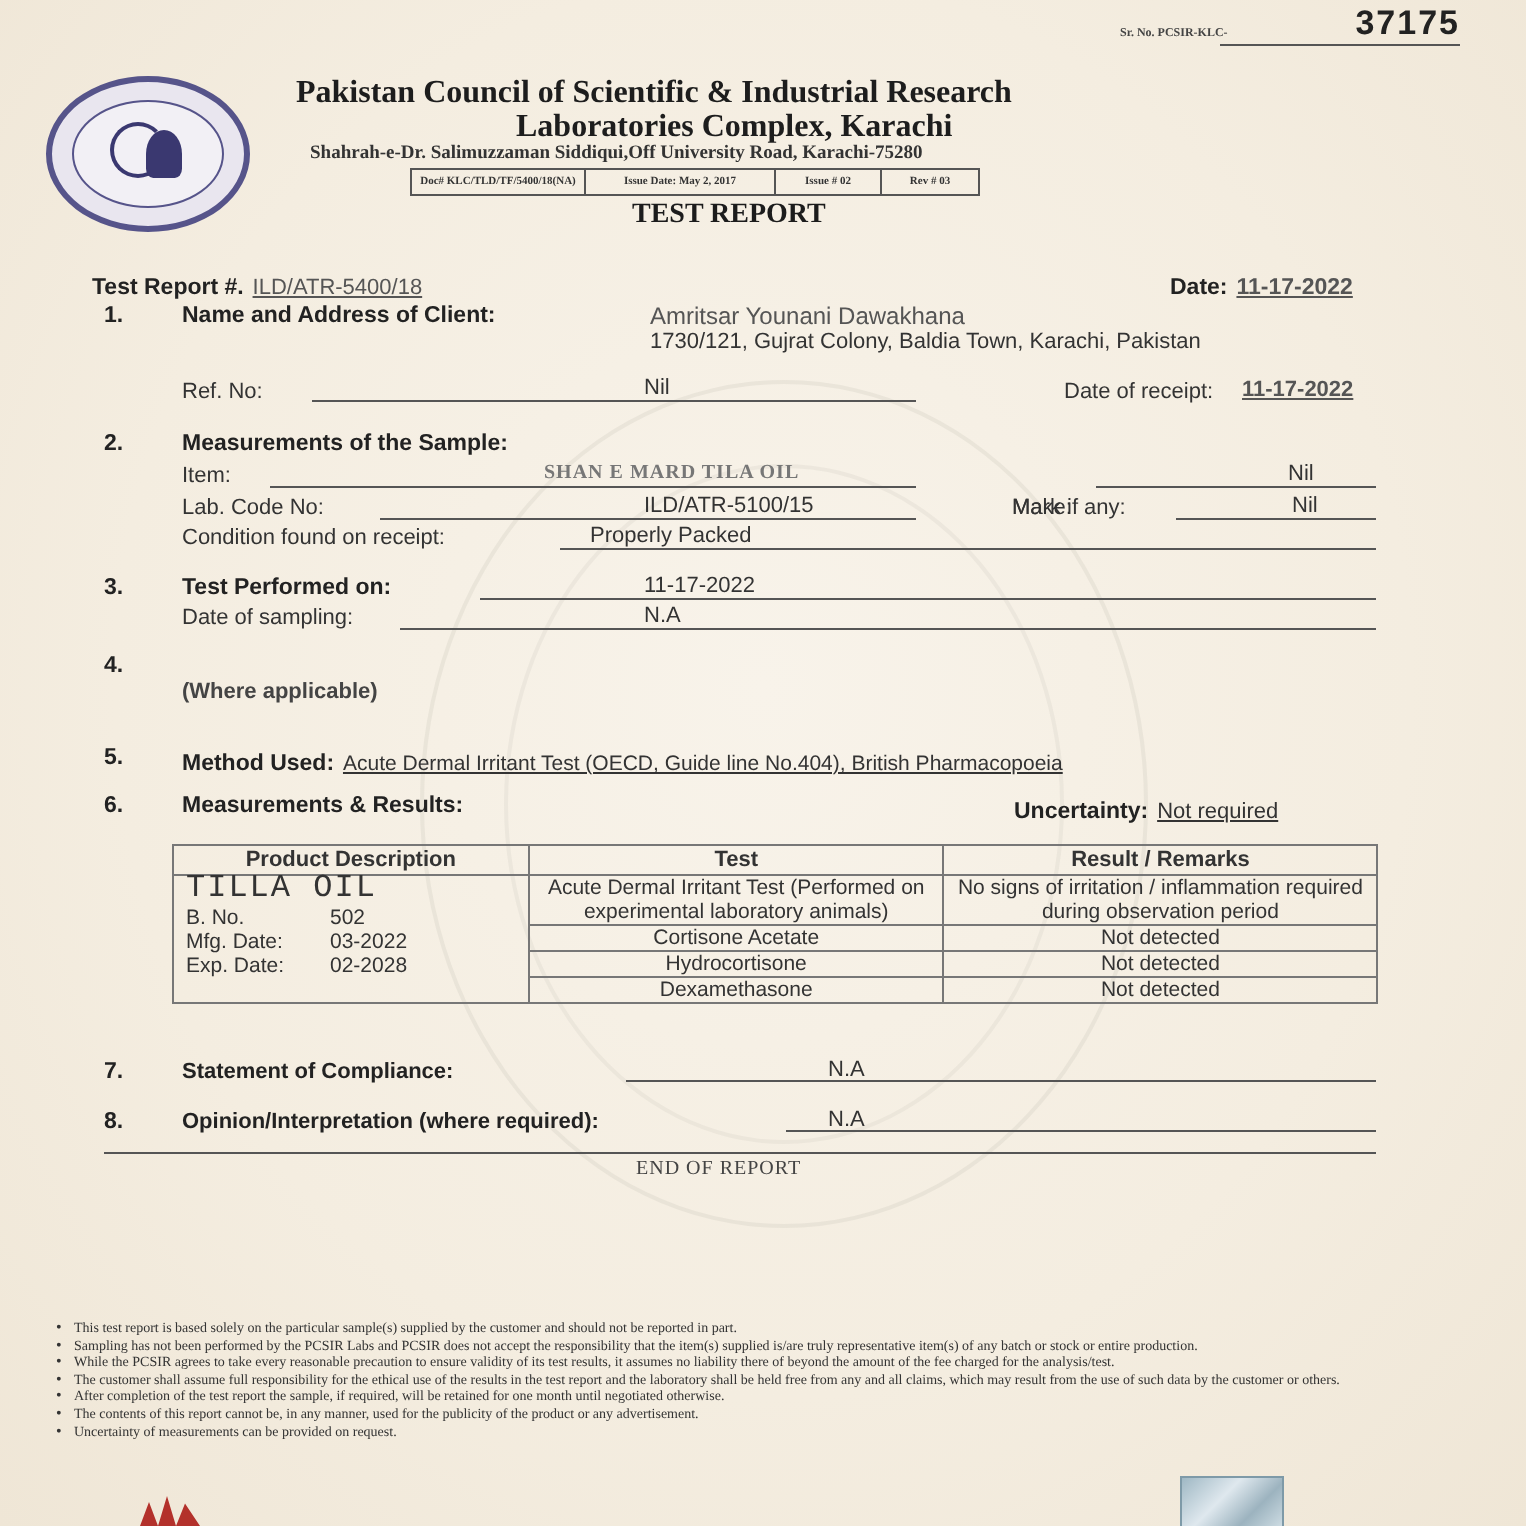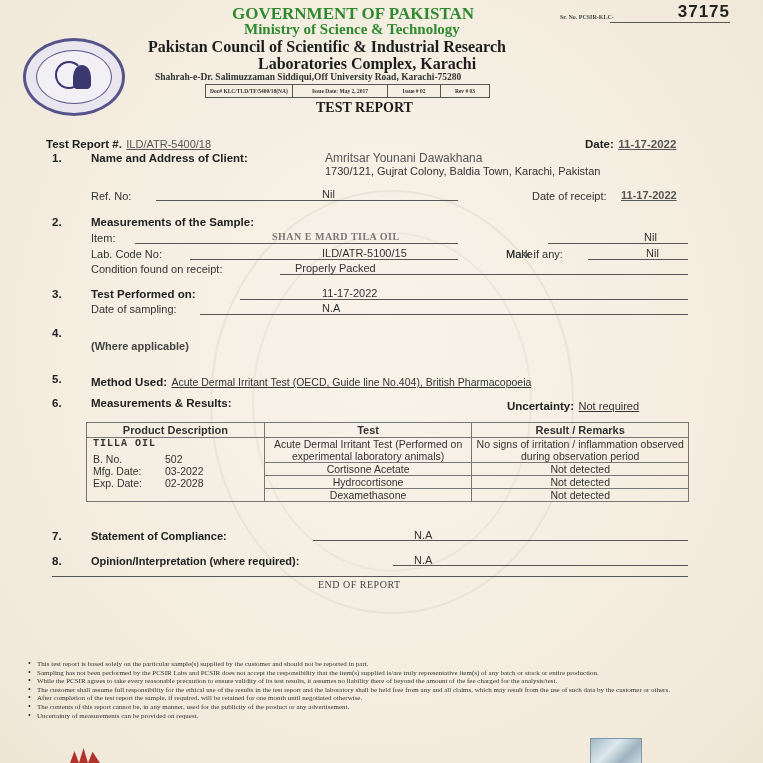--- a/index.html
+++ b/index.html
@@ -56,21 +56,21 @@
   .client { font-size: 12px; color: #555; }
   .line { position: absolute; height: 0; border-bottom: 1px solid #555; }
   .ul { text-decoration: underline; }
   table.res {
     position: absolute; left: 86px; top: 422px; width: 603px;
     border-collapse: collapse; font-size: 10.5px; color: #333;
   }
   table.res td, table.res th { border: 1px solid #777; padding: 0 2px; line-height: 12px; text-align: center; }
   table.res th { font-weight: bold; font-size: 11px; color: #333; height: 14px; }
   .pd { text-align: left !important; vertical-align: top; padding-left: 6px !important; }
-  .tilla { font-family: "Liberation Mono", monospace; font-size: 10px; letter-spacing: 1px; font-weight: bold; }
+  .tilla { font-family: "Liberation Mono", monospace; font-size: 16px; letter-spacing: 1px; }
   .pdrow { display: flex; line-height: 12px; }
   .pdrow span:first-child { width: 72px; }
   .end { font-size: 10px; color: #444; letter-spacing: 0.5px; }
   .notes { position: absolute; left: 28px; top: 660px; width: 725px; font-family: "Liberation Serif", serif;
     font-size: 7px; color: #333; line-height: 8.6px; list-style: none; margin: 0; padding: 0; }
   .notes li { position: relative; padding-left: 9px; }
   .notes li::before { content: "\2022"; position: absolute; left: 0; top: 0; font-size: 8px; }
   .holo { position: absolute; left: 590px; top: 738px; width: 50px; height: 25px;
     background: linear-gradient(135deg, #9fb8c4, #dfe8ee 40%, #9cb3bf 70%, #cfdde4);
     border: 1px solid #7e9aa8; }
@@ -82,22 +82,20 @@
 
 <div class="page">
   <div class="watermark"></div>
 
   <div class="logo">
     <div class="inner">
         <div class="arc"></div>
         <div class="fig"></div>
       </div>
   </div>
-  <div class="abs serif gov" style="left:232px;top:4px;">GOVERNMENT OF PAKISTAN</div>
-  <div class="abs serif min" style="left:244px;top:21px;">Ministry of Science &amp; Technology</div>
   <div class="abs serif pcsir" style="left:148px;top:38px;">Pakistan Council of Scientific &amp; Industrial Research</div>
   <div class="abs serif pcsir" style="left:258px;top:55px;">Laboratories Complex, Karachi</div>
   <div class="abs serif addr" style="left:155px;top:72px;">Shahrah-e-Dr. Salimuzzaman Siddiqui,Off University Road, Karachi-75280</div>
 
   <div class="abs serif serial-lbl" style="left:560px;top:14px;">Sr. No. PCSIR-KLC-</div>
   <div class="abs uline" style="left:610px;top:2px;width:120px;text-align:right;">
     <span class="serial">37175</span>
   </div>
 
   <div class="boxrow serif">
@@ -193,21 +191,21 @@
         <div class="pdrow">
               <span>Mfg. Date:</span>
               <span>03-2022</span>
             </div>
         <div class="pdrow">
               <span>Exp. Date:</span>
               <span>02-2028</span>
             </div>
       </td>
       <td>Acute Dermal Irritant Test (Performed on experimental laboratory animals)</td>
-      <td>No signs of irritation / inflammation observed during observation period</td>
+      <td>No signs of irritation / inflammation required during observation period</td>
     </tr>
     <tr>
       <td>Cortisone Acetate</td>
       <td>Not detected</td>
     </tr>
     <tr>
       <td>Hydrocortisone</td>
       <td>Not detected</td>
     </tr>
     <tr>

